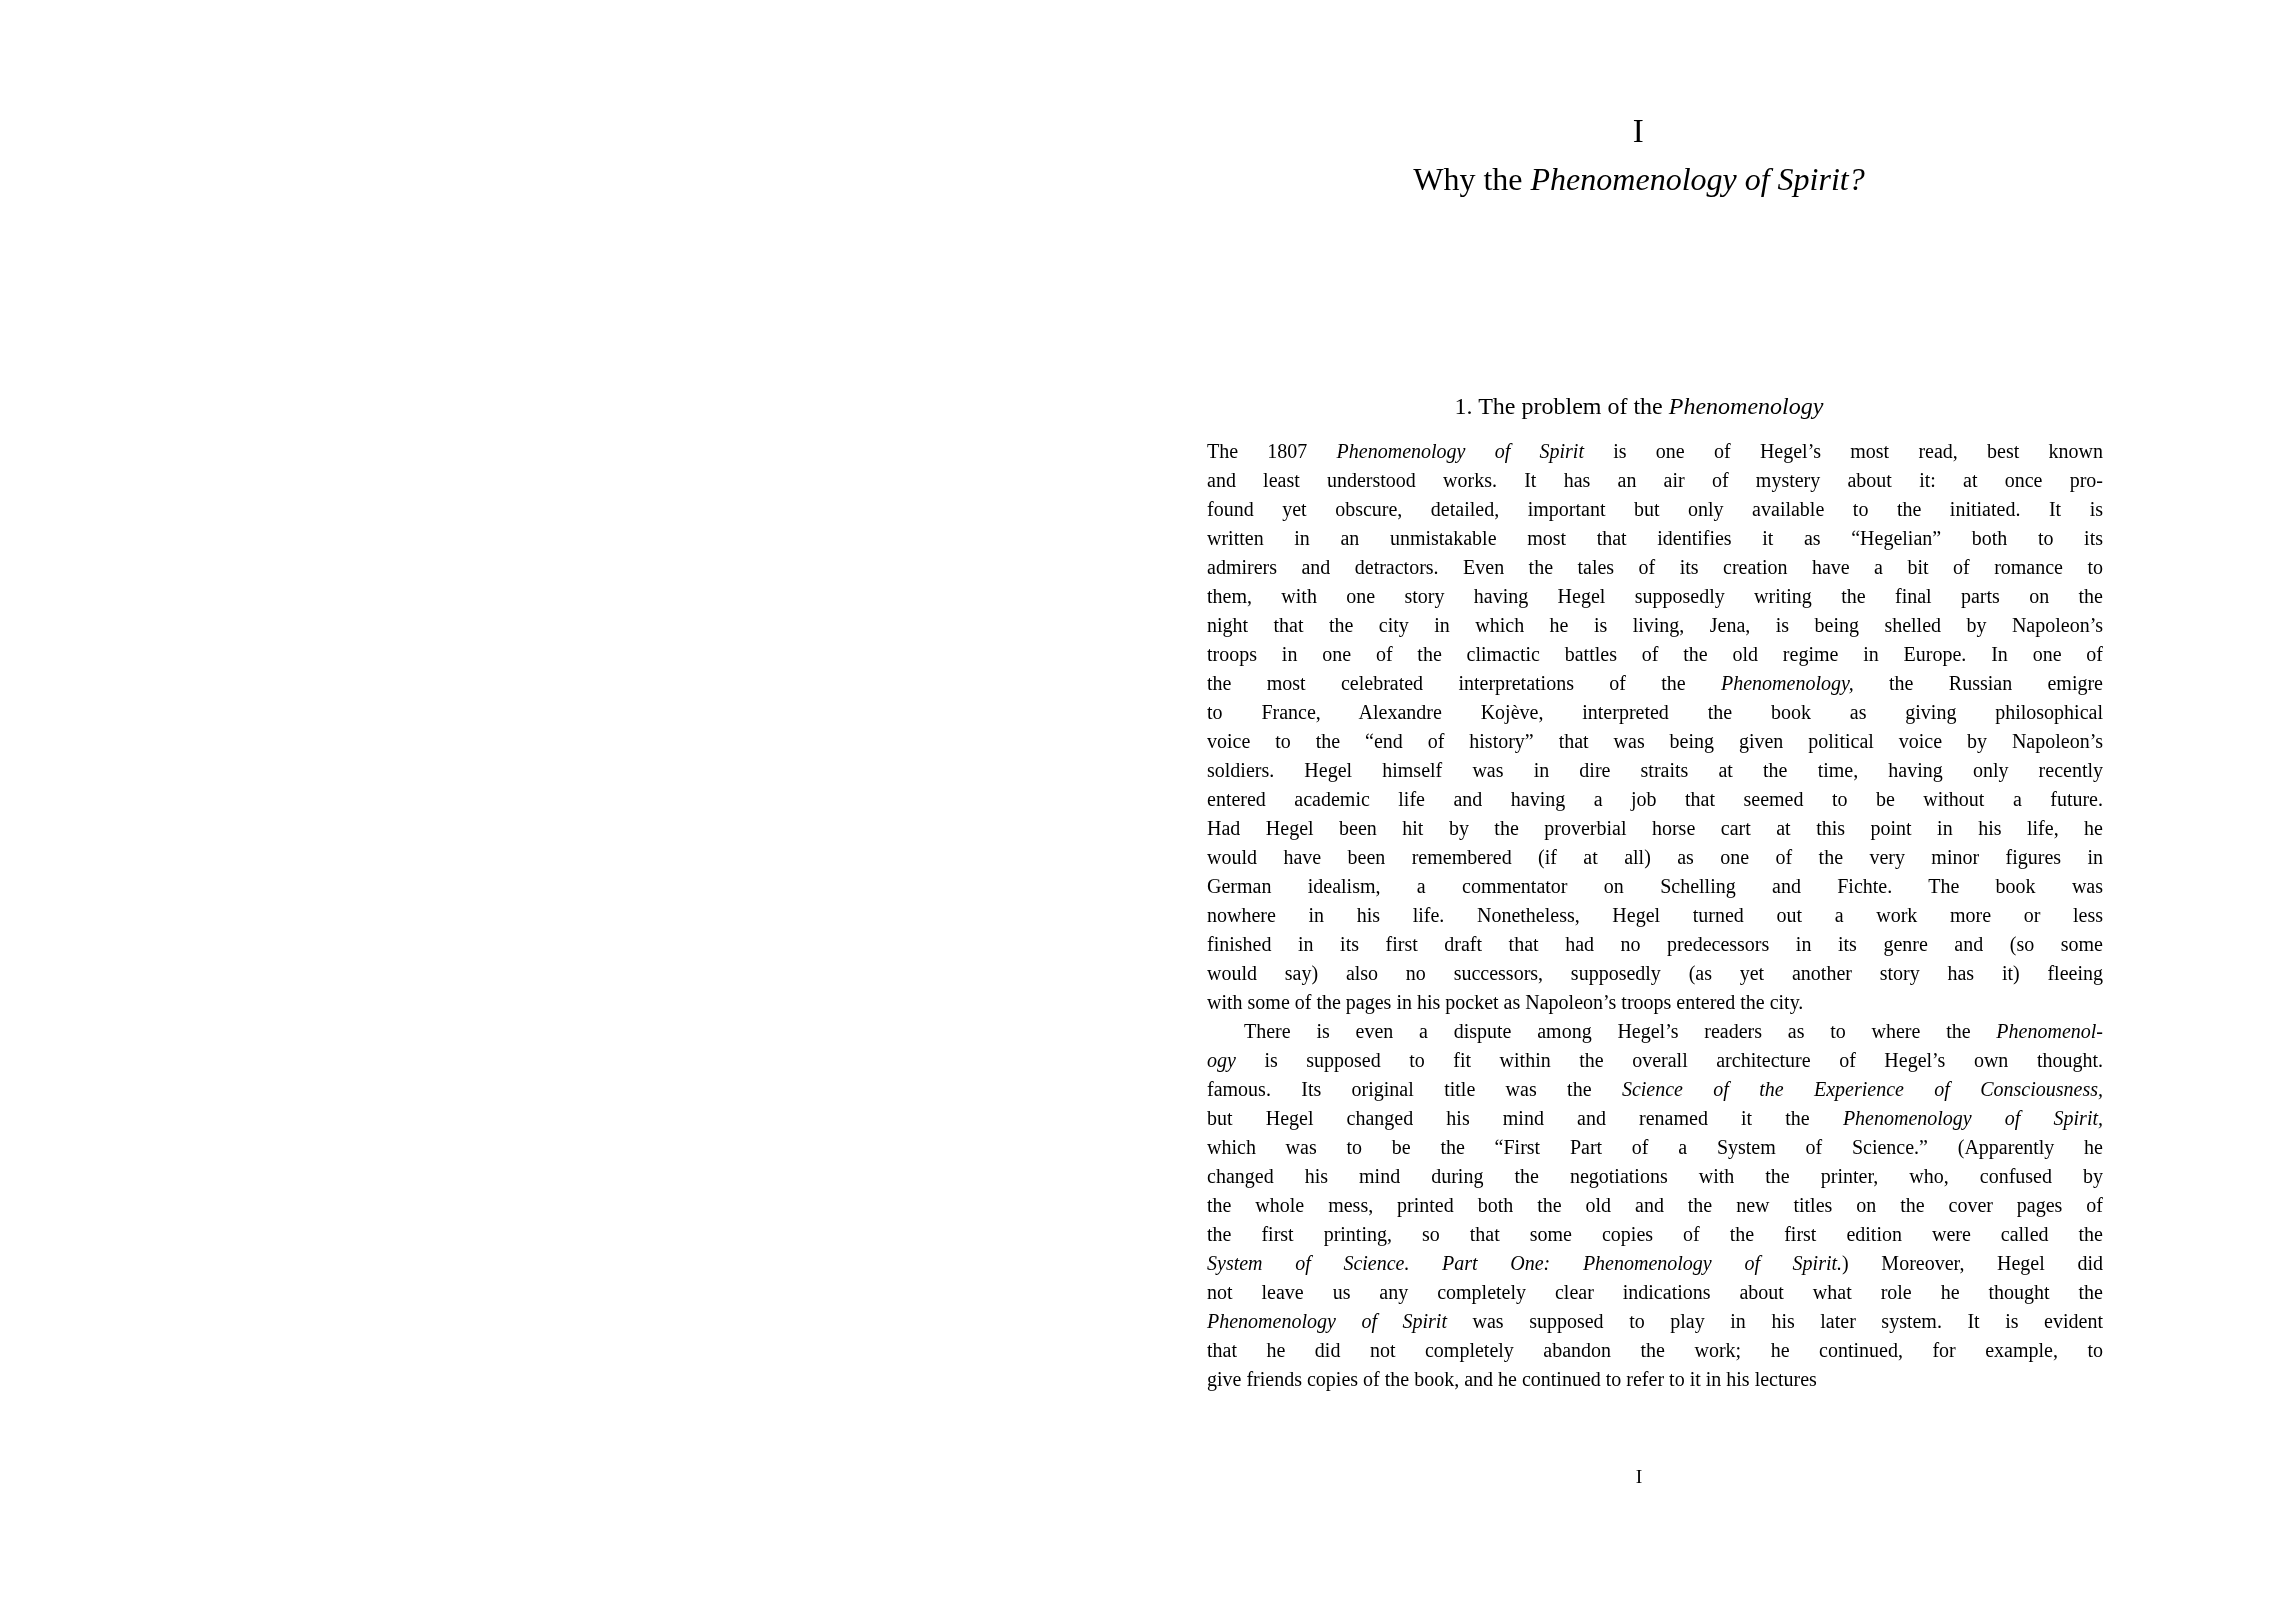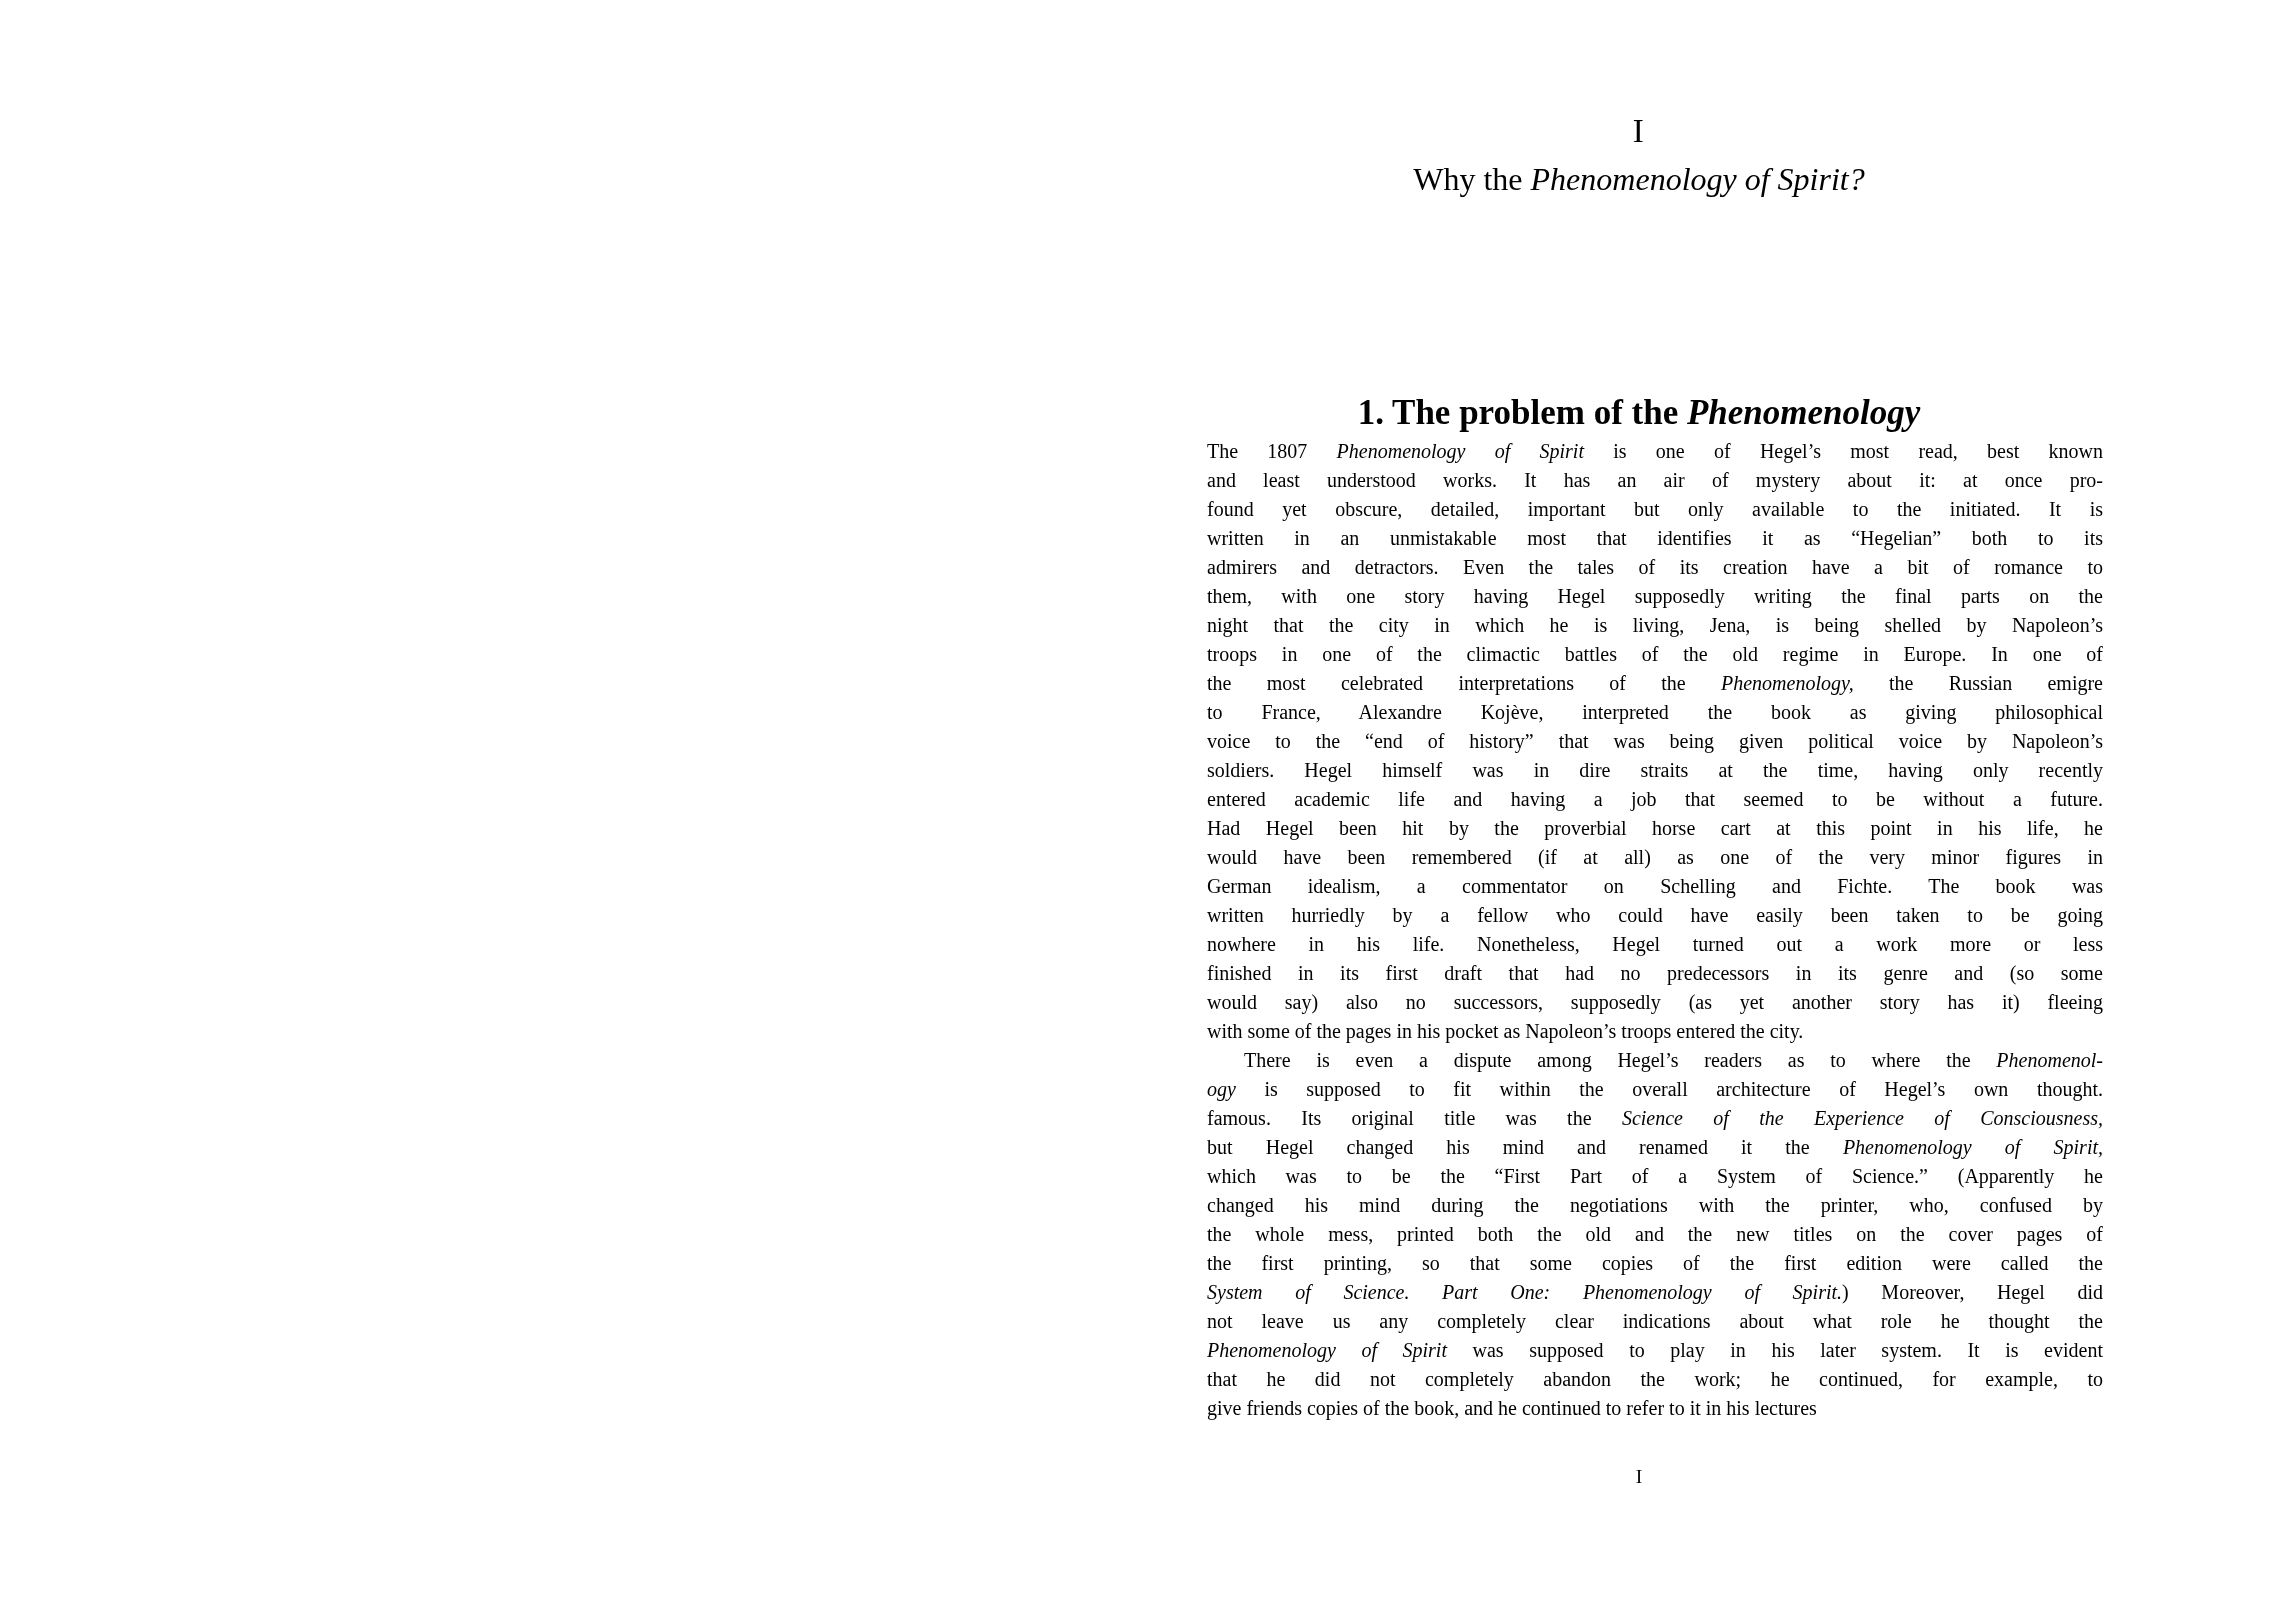--- a/index.html
+++ b/index.html
@@ -27,22 +27,22 @@
     top: 113px;
     font-size: 33px;
     letter-spacing: 1.3px;
   }
   .title {
     top: 161px;
     font-size: 32px;
   }
   .heading {
     top: 393px;
-    font-size: 35px;
-    font-weight: bold;
+    font-size: 24px;
+    font-weight: normal;
   }
   .folio {
     top: 1466px;
     font-size: 19.6px;
   }
   .body-block {
     position: absolute;
     left: 1207px;
     top: 437px;
     width: 896px;
@@ -86,21 +86,20 @@
       <div class="line"><span>night that the city in which he is living, Jena, is being shelled by Napoleon’s</span></div>
       <div class="line"><span>troops in one of the climactic battles of the old regime in Europe. In one of</span></div>
       <div class="line"><span>the most celebrated interpretations of the </span><span class="i">Phenomenology,</span><span> the Russian emigre</span></div>
       <div class="line"><span>to France, Alexandre Kojève, interpreted the book as giving philosophical</span></div>
       <div class="line"><span>voice to the “end of history” that was being given political voice by Napoleon’s</span></div>
       <div class="line"><span>soldiers. Hegel himself was in dire straits at the time, having only recently</span></div>
       <div class="line"><span>entered academic life and having a job that seemed to be without a future.</span></div>
       <div class="line"><span>Had Hegel been hit by the proverbial horse cart at this point in his life, he</span></div>
       <div class="line"><span>would have been remembered (if at all) as one of the very minor figures in</span></div>
       <div class="line"><span>German idealism, a commentator on Schelling and Fichte. The book was</span></div>
-      <div class="line"><span>written hurriedly by a fellow who could have easily been taken to be going</span></div>
       <div class="line"><span>nowhere in his life. Nonetheless, Hegel turned out a work more or less</span></div>
       <div class="line"><span>finished in its first draft that had no predecessors in its genre and (so some</span></div>
       <div class="line"><span>would say) also no successors, supposedly (as yet another story has it) fleeing</span></div>
       <div class="line pend"><span>with some of the pages in his pocket as Napoleon’s troops entered the city.</span></div>
       <div class="line indent"><span>There is even a dispute among Hegel’s readers as to where the </span><span class="i">Phenomenol-</span></div>
       <div class="line"><span class="i">ogy</span><span> is supposed to fit within the overall architecture of Hegel’s own thought.</span></div>
       <div class="line"><span>famous. Its original title was the </span><span class="i">Science of the Experience of Consciousness,</span></div>
       <div class="line"><span>but Hegel changed his mind and renamed it the </span><span class="i">Phenomenology of Spirit,</span></div>
       <div class="line"><span>which was to be the “First Part of a System of Science.” (Apparently he</span></div>
       <div class="line"><span>changed his mind during the negotiations with the printer, who, confused by</span></div>

